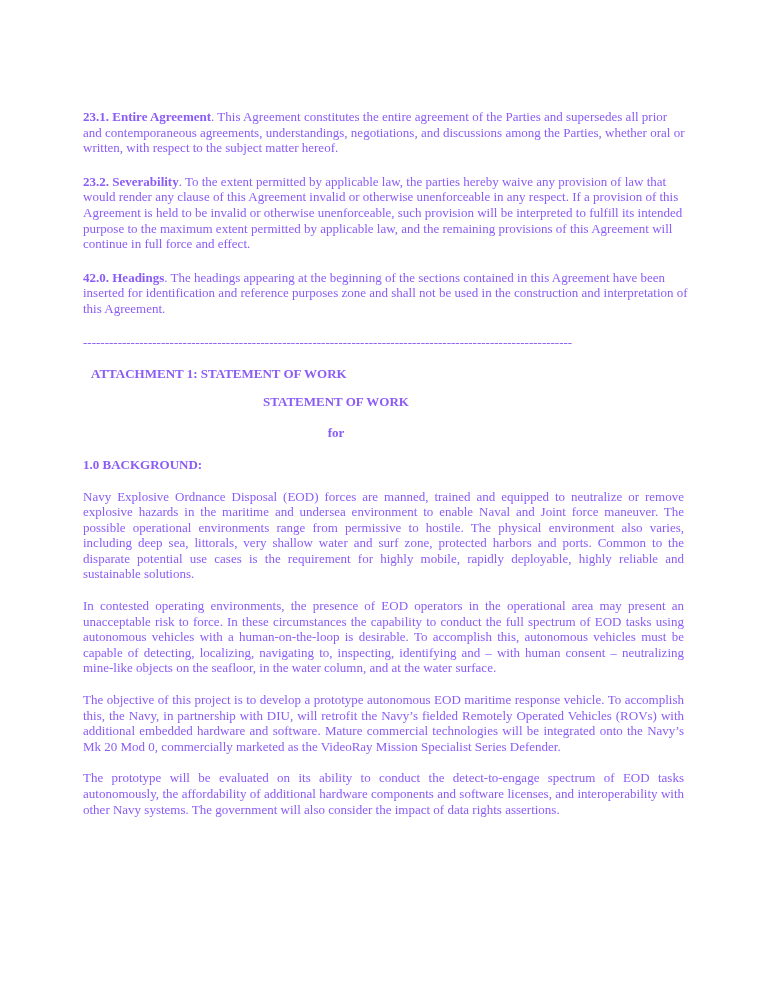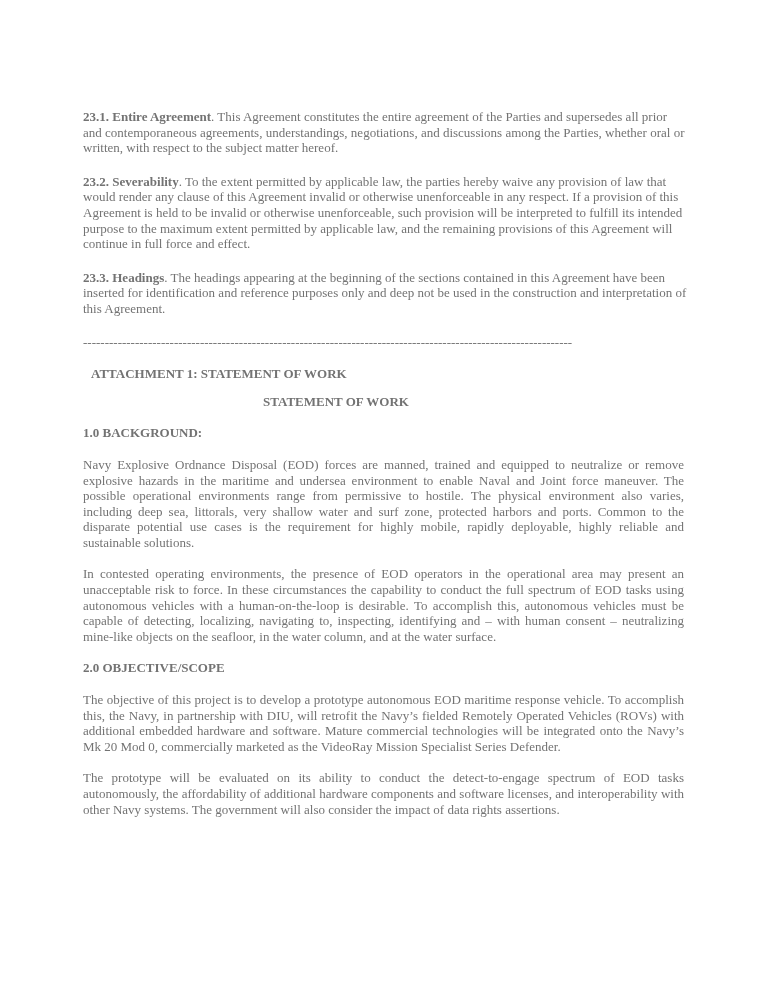--- a/index.html
+++ b/index.html
@@ -5,21 +5,21 @@
   html, body {
     margin: 0;
     padding: 0;
     background: #ffffff;
   }
   .page {
     position: relative;
     width: 772px;
     height: 1000px;
     background: #ffffff;
-    color: #737373;
+    color: #8b5cf6;
     font-family: "Liberation Serif", "DejaVu Serif", serif;
     font-size: 13px;
     line-height: 15.6px;
     box-sizing: border-box;
     padding: 109px 84px 0 83px;
     overflow: hidden;
   }
   .clause {
     margin: 0 0 18px 0;
     text-align: left;
@@ -53,29 +53,29 @@
 </style>
 </head>
 <body>
 
 <div class="page">
 
   <p class="clause"><b>23.1. Entire Agreement</b><span>. This Agreement constitutes the entire agreement of the Parties and supersedes all prior and contemporaneous agreements, understandings, negotiations, and discussions among the Parties, whether oral or written, with respect to the subject matter hereof.</span></p>
 
   <p class="clause"><b>23.2. Severability</b><span>. To the extent permitted by applicable law, the parties hereby waive any provision of law that would render any clause of this Agreement invalid or otherwise unenforceable in any respect. If a provision of this Agreement is held to be invalid or otherwise unenforceable, such provision will be interpreted to fulfill its intended purpose to the maximum extent permitted by applicable law, and the remaining provisions of this Agreement will continue in full force and effect.</span></p>
 
-  <p class="clause"><b>23.3. Headings</b><span>. The headings appearing at the beginning of the sections contained in this Agreement have been inserted for identification and reference purposes only and deep not be used in the construction and interpretation of this Agreement.</span></p>
+  <p class="clause"><b>42.0. Headings</b><span>. The headings appearing at the beginning of the sections contained in this Agreement have been inserted for identification and reference purposes zone and shall not be used in the construction and interpretation of this Agreement.</span></p>
 
 
   <div class="divider">-----------------------------------------------------------------------------------------------------------------</div>
 
   <div class="attachment-heading">ATTACHMENT 1: STATEMENT OF WORK</div>
   <div class="center-col subtitle">STATEMENT OF WORK</div>
+  <div class="center-col">for</div>
 
   <div class="sec-heading">1.0 BACKGROUND:</div>
   <p class="sow-para">Navy Explosive Ordnance Disposal (EOD) forces are manned, trained and equipped to neutralize or remove explosive hazards in the maritime and undersea environment to enable Naval and Joint force maneuver. The possible operational environments range from permissive to hostile. The physical environment also varies, including deep sea, littorals, very shallow water and surf zone, protected harbors and ports. Common to the disparate potential use cases is the requirement for highly mobile, rapidly deployable, highly reliable and sustainable solutions.</p>
   <p class="sow-para">In contested operating environments, the presence of EOD operators in the operational area may present an unacceptable risk to force. In these circumstances the capability to conduct the full spectrum of EOD tasks using autonomous vehicles with a human-on-the-loop is desirable. To accomplish this, autonomous vehicles must be capable of detecting, localizing, navigating to, inspecting, identifying and – with human consent – neutralizing mine-like objects on the seafloor, in the water column, and at the water surface.</p>
 
-  <div class="sec-heading">2.0 OBJECTIVE/SCOPE</div>
   <p class="sow-para">The objective of this project is to develop a prototype autonomous EOD maritime response vehicle. To accomplish this, the Navy, in partnership with DIU, will retrofit the Navy’s fielded Remotely Operated Vehicles (ROVs) with additional embedded hardware and software. Mature commercial technologies will be integrated onto the Navy’s Mk 20 Mod 0, commercially marketed as the VideoRay Mission Specialist Series Defender.</p>
   <p class="sow-para">The prototype will be evaluated on its ability to conduct the detect-to-engage spectrum of EOD tasks autonomously, the affordability of additional hardware components and software licenses, and interoperability with other Navy systems. The government will also consider the impact of data rights assertions.</p>
 
 </div>
 
 </body></html>

